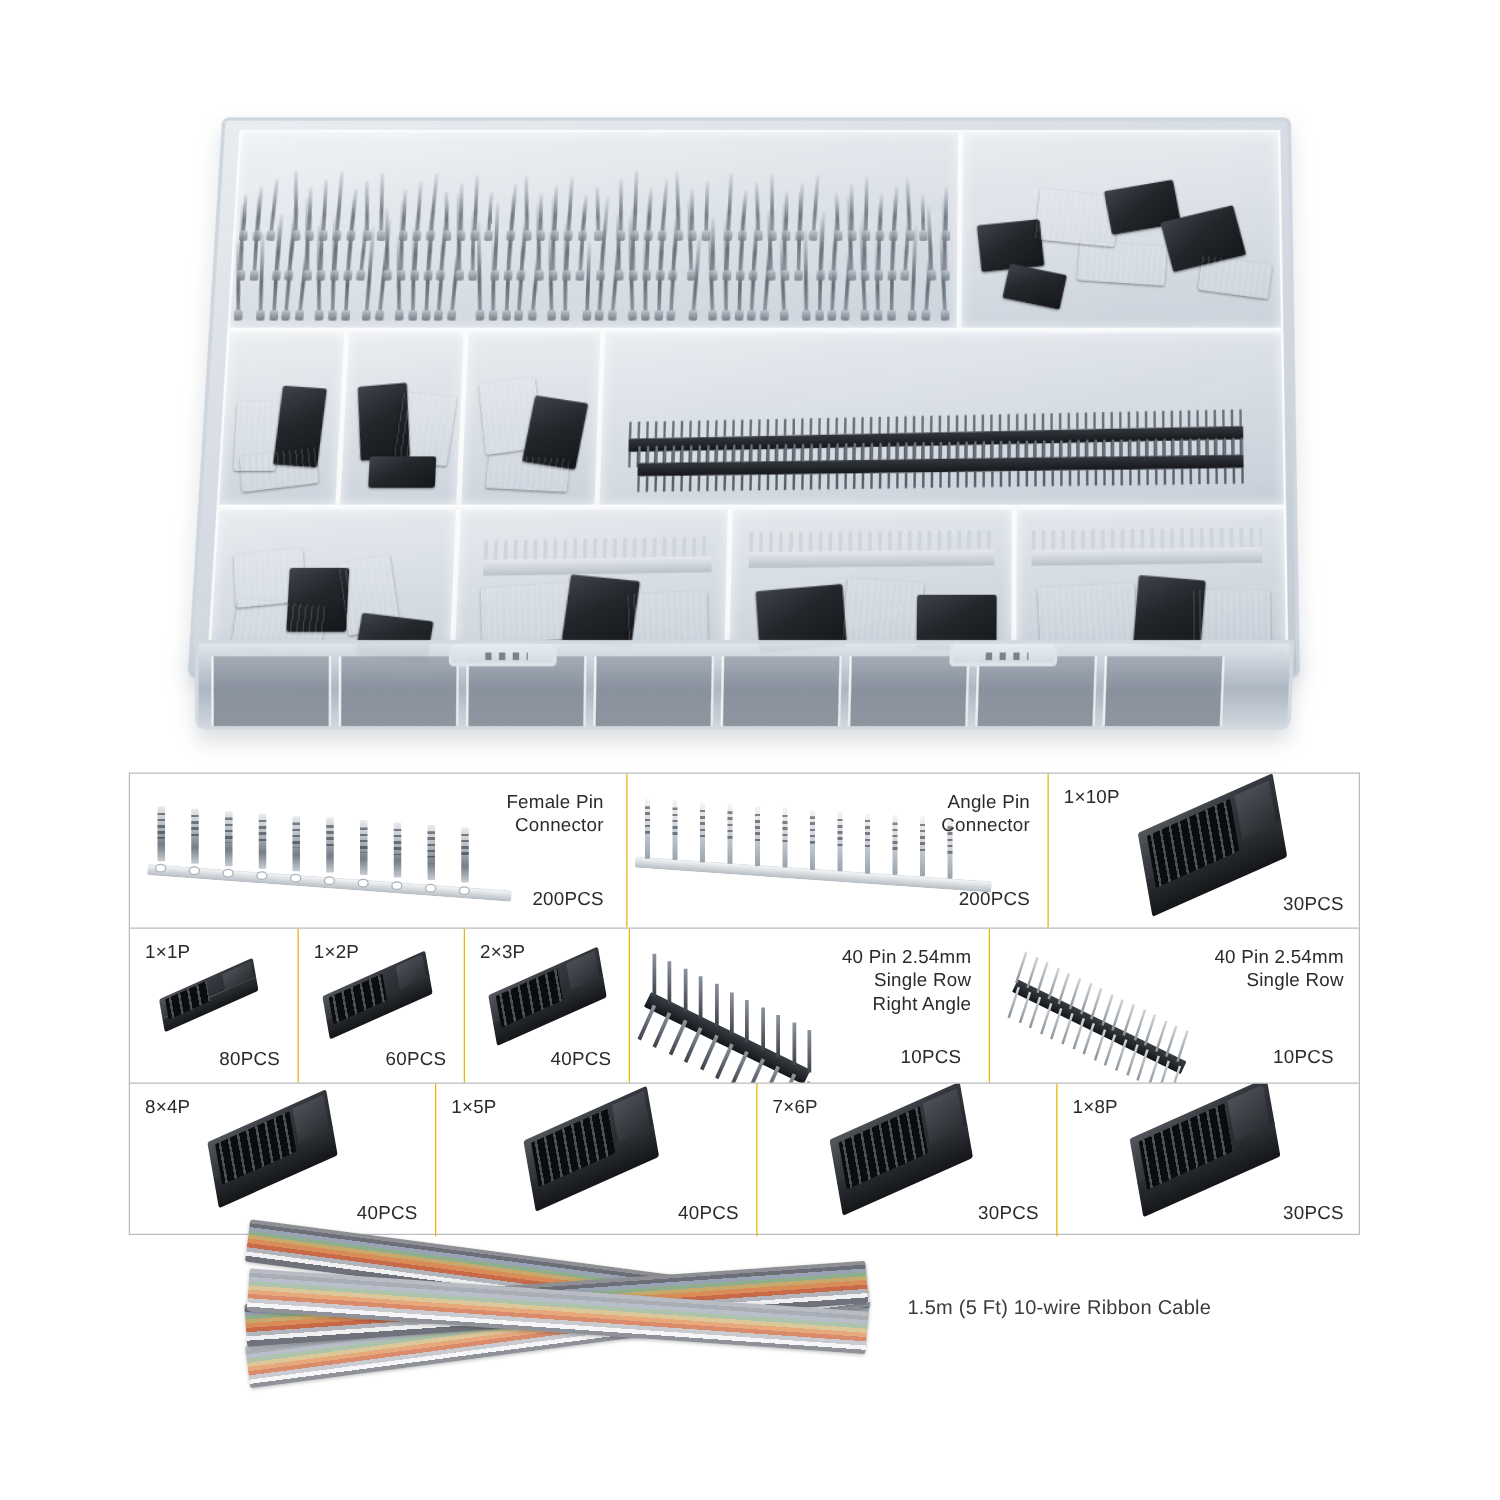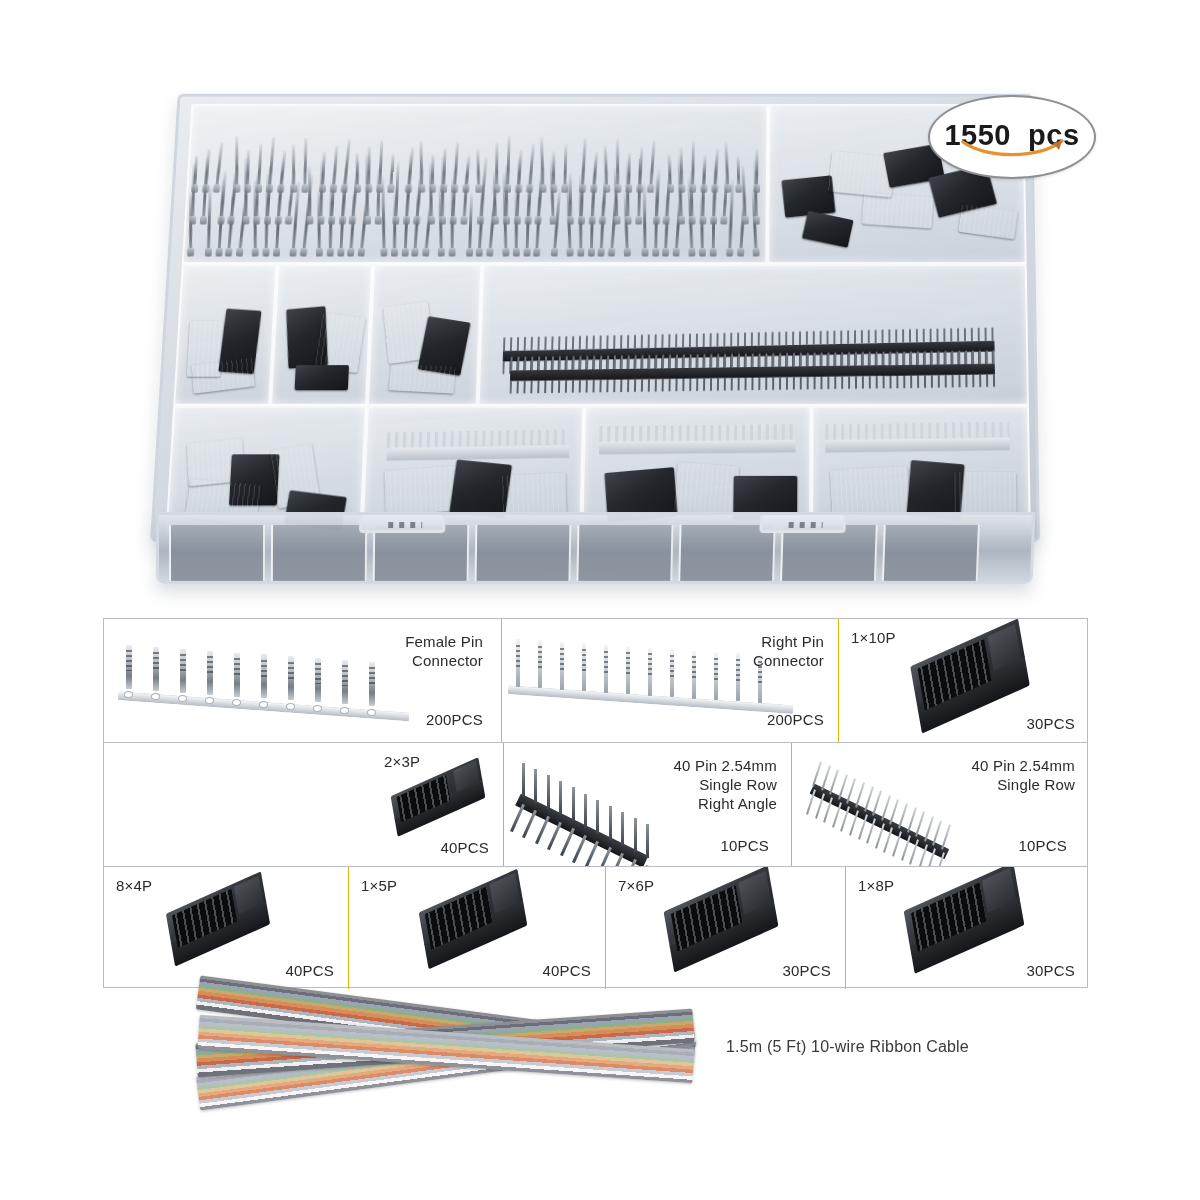--- a/index.html
+++ b/index.html
@@ -458,30 +458,20 @@
         <div class="front-seg" style="left:724px;"></div>
         <div class="latch" style="left:200px;">
           <div class="hinge-dots" style="left:26px;"></div>
         </div>
         <div class="latch" style="left:600px;">
           <div class="hinge-dots" style="left:26px;"></div>
         </div>
       </div>
     </div>
 
-    <div class="badge">
-      <div class="badge-text">
-        <span>1550</span>&nbsp;
-        <span>pcs</span>
-      </div>
-      <svg class="badge-smile" viewBox="0 0 108 22">
-        <path d="M3 3 C 26 20, 80 20, 102 2" stroke="#e8922f" stroke-width="3.4" fill="none" stroke-linecap="round"></path>
-        <path d="M102 2 L 93 4 L 99 11 Z" fill="#b9752a"></path>
-      </svg>
-    </div>
   </div>
 
   <div class="spec-table">
 
     <div class="srow r1">
       <div class="scell" style="left:0; width:398px;">
         <div class="strip art" id="strip-f">
             <div class="carrier" style="left: 14px; width: 292px; top: 72px; transform: rotate(4.2deg); transform-origin: left center;"></div>
             <div class="term" style="left: 22px; top: 26px; height: 44px;"></div>
             <div class="hole" style="left: 20px; top: 72px;"></div>
@@ -517,37 +507,57 @@
             <div class="term slim" style="left: 80px; top: 24.3152px; height: 48px;"></div>
             <div class="term slim" style="left: 102px; top: 25.7536px; height: 48px;"></div>
             <div class="term slim" style="left: 124px; top: 27.1919px; height: 48px;"></div>
             <div class="term slim" style="left: 146px; top: 28.6303px; height: 48px;"></div>
             <div class="term slim" style="left: 168px; top: 30.0687px; height: 48px;"></div>
             <div class="term slim" style="left: 190px; top: 31.5071px; height: 48px;"></div>
             <div class="term slim" style="left: 212px; top: 32.9455px; height: 48px;"></div>
             <div class="term slim" style="left: 234px; top: 34.3839px; height: 48px;"></div>
             <div class="term slim" style="left: 256px; top: 35.8223px; height: 48px;"></div>
           </div>
-        <div class="cell-label label-tr" style="right:14px; top:14px;">Right Pin
+        <div class="cell-label label-tr" style="right:14px; top:14px;">Angle Pin
 Connector</div>
         <div class="cell-qty qty-br" style="right:14px; bottom:14px;">200PCS</div>
       </div>
       <div class="scell last" style="left:735px; width:250px;text-decoration:underline;">
         <div class="cell-label label-tl">1×10P</div>
         <div class="dupont art" style="left:72px; top:24px; width:118px; height:66px;">
           <div class="top-face"></div>
             <div class="front-face"></div>
           <div class="slots"></div>
             <div class="tab"></div>
         </div>
         <div class="cell-qty qty-br">30PCS</div>
       </div>
     </div>
 
     <div class="srow r2">
+      <div class="scell" style="left:0; width:135px;">
+        <div class="cell-label label-tl">1×1P</div>
+        <div class="dupont art" style="left:22px; top:40px; width:82px; height:26px;">
+          <div class="top-face"></div>
+            <div class="front-face"></div>
+          <div class="slots" style="width:44%;"></div>
+            <div class="tab" style="width:30%;"></div>
+        </div>
+        <div class="cell-qty qty-br">80PCS</div>
+      </div>
+      <div class="scell" style="left:135px; width:133px;">
+        <div class="cell-label label-tl">1×2P</div>
+        <div class="dupont art" style="left:18px; top:36px; width:90px; height:34px;">
+          <div class="top-face"></div>
+            <div class="front-face"></div>
+          <div class="slots" style="width:52%;"></div>
+            <div class="tab"></div>
+        </div>
+        <div class="cell-qty qty-br">60PCS</div>
+      </div>
       <div class="scell" style="left:268px; width:132px;">
         <div class="cell-label label-tl">2×3P</div>
         <div class="dupont art" style="left:18px; top:34px; width:96px; height:40px;">
           <div class="top-face"></div>
             <div class="front-face"></div>
           <div class="slots" style="width:56%;"></div>
             <div class="tab"></div>
         </div>
         <div class="cell-qty qty-br">40PCS</div>
       </div>

